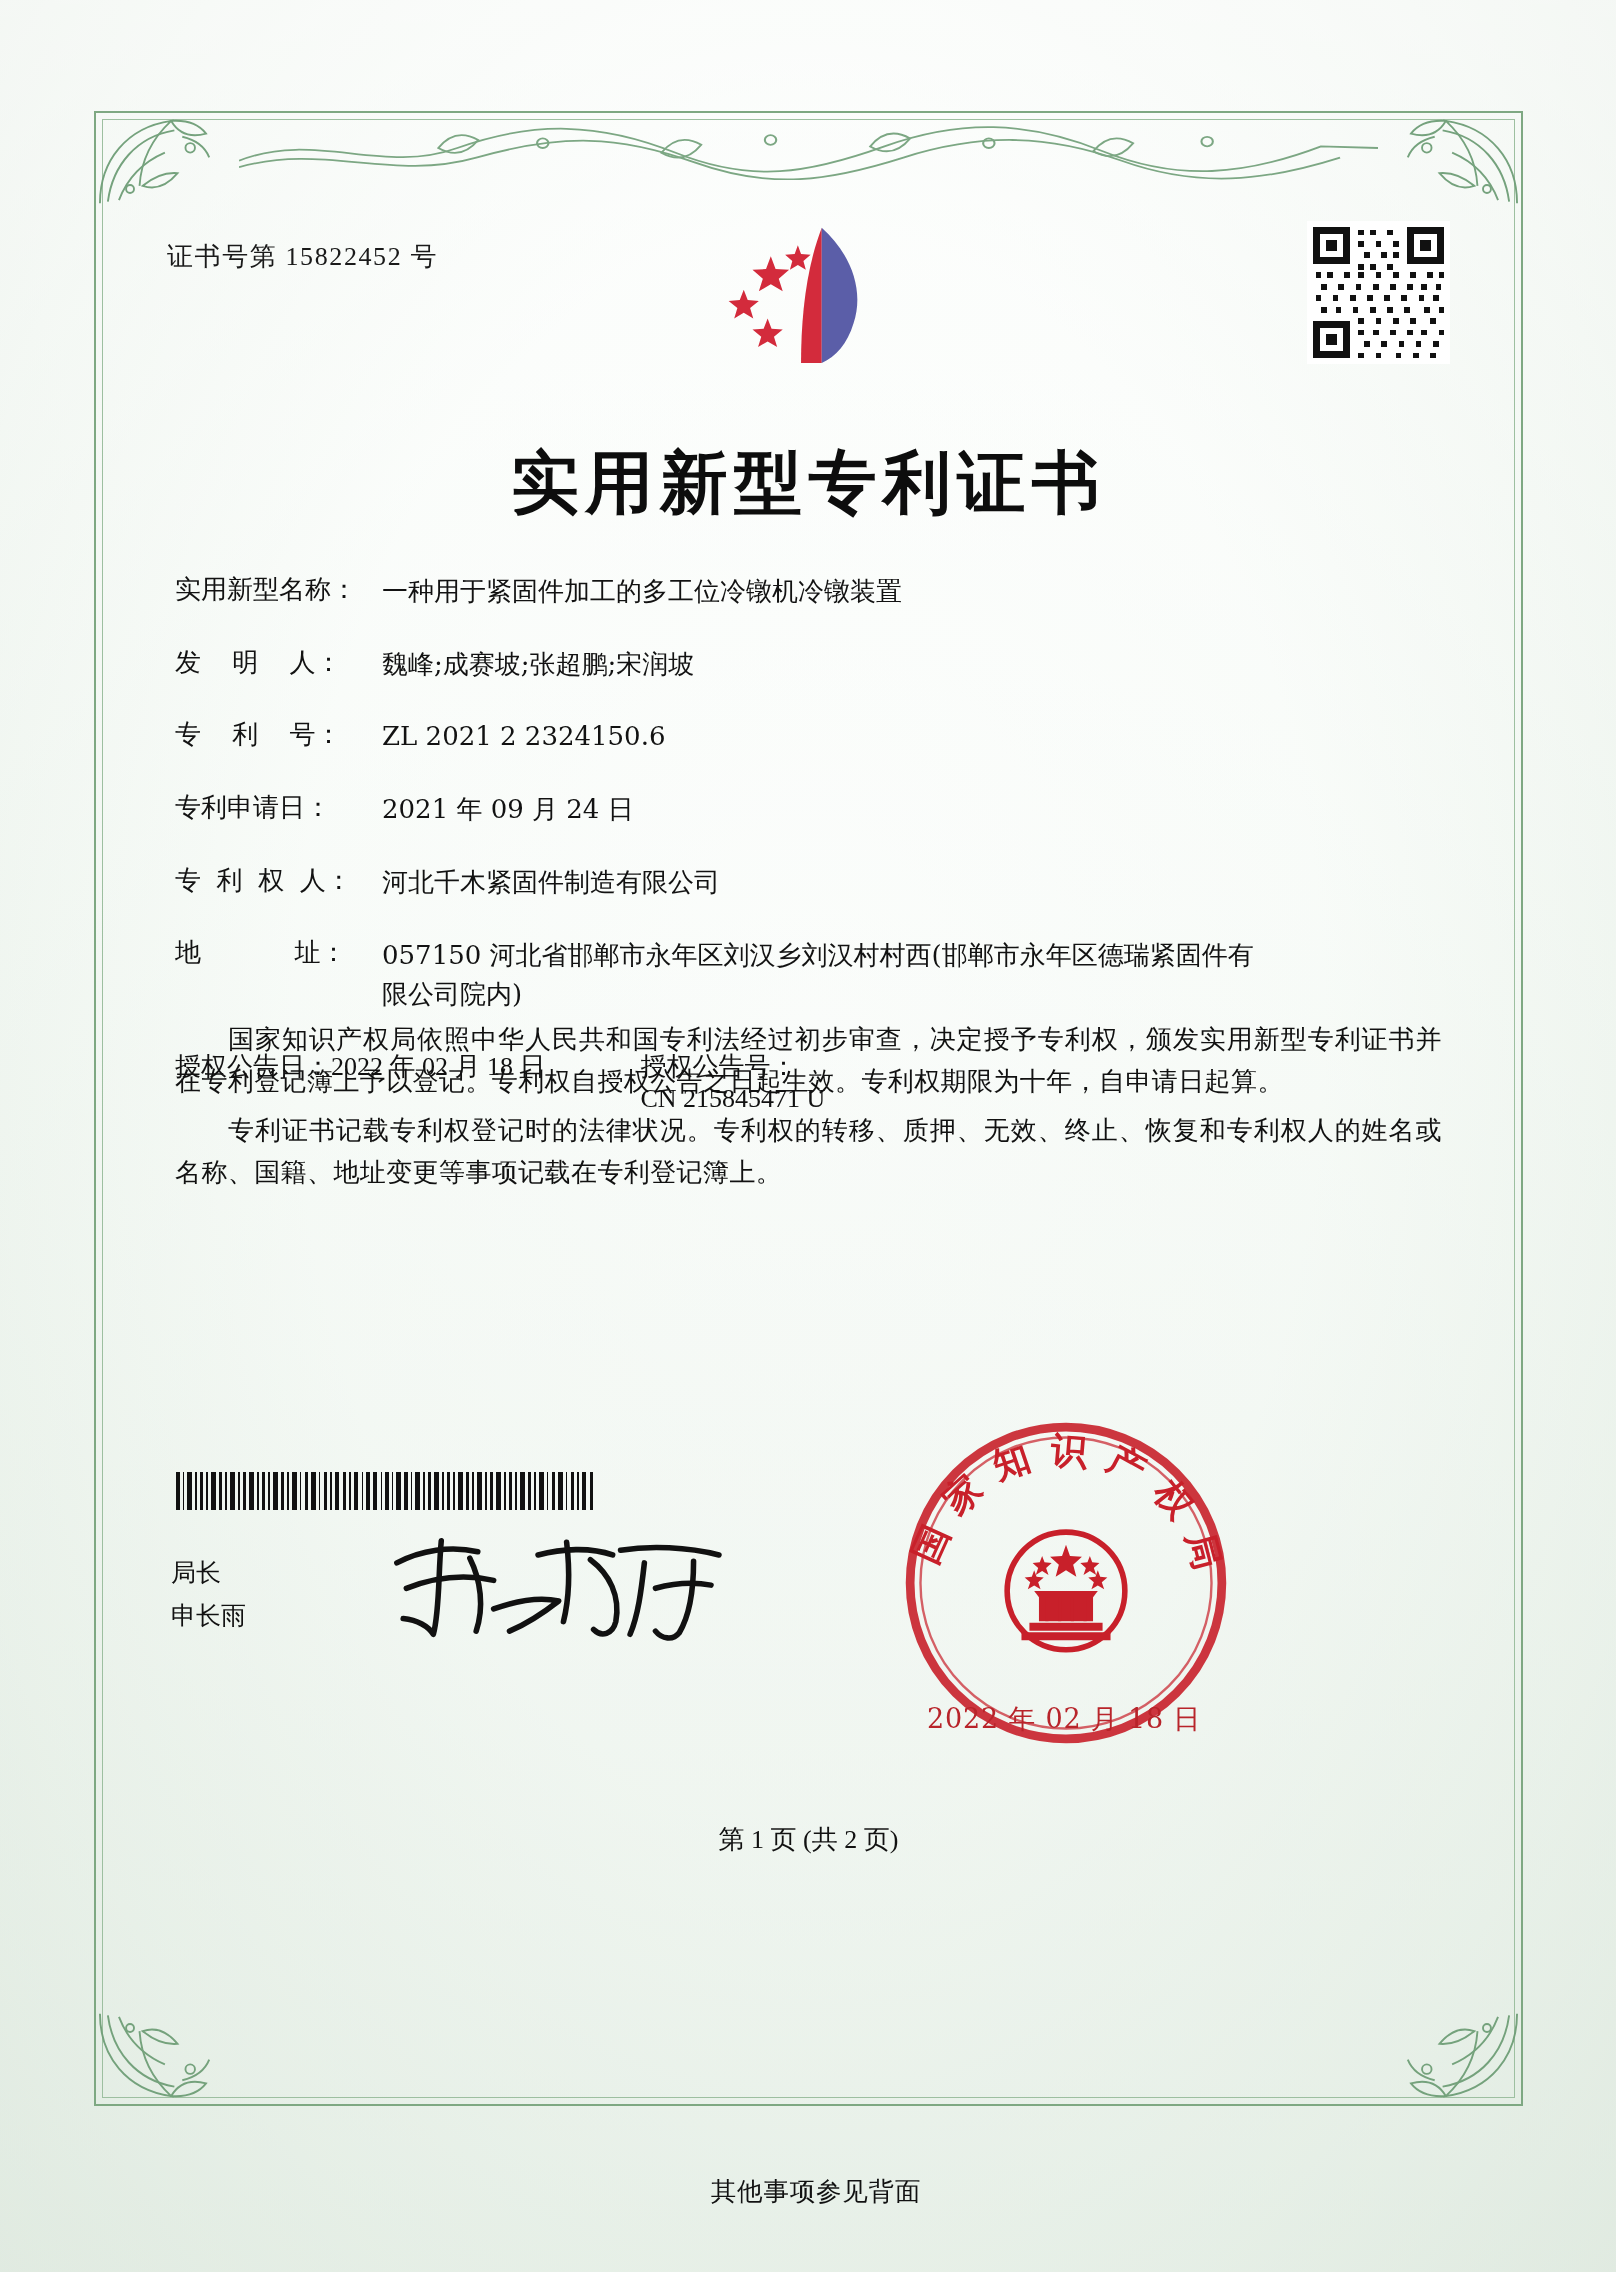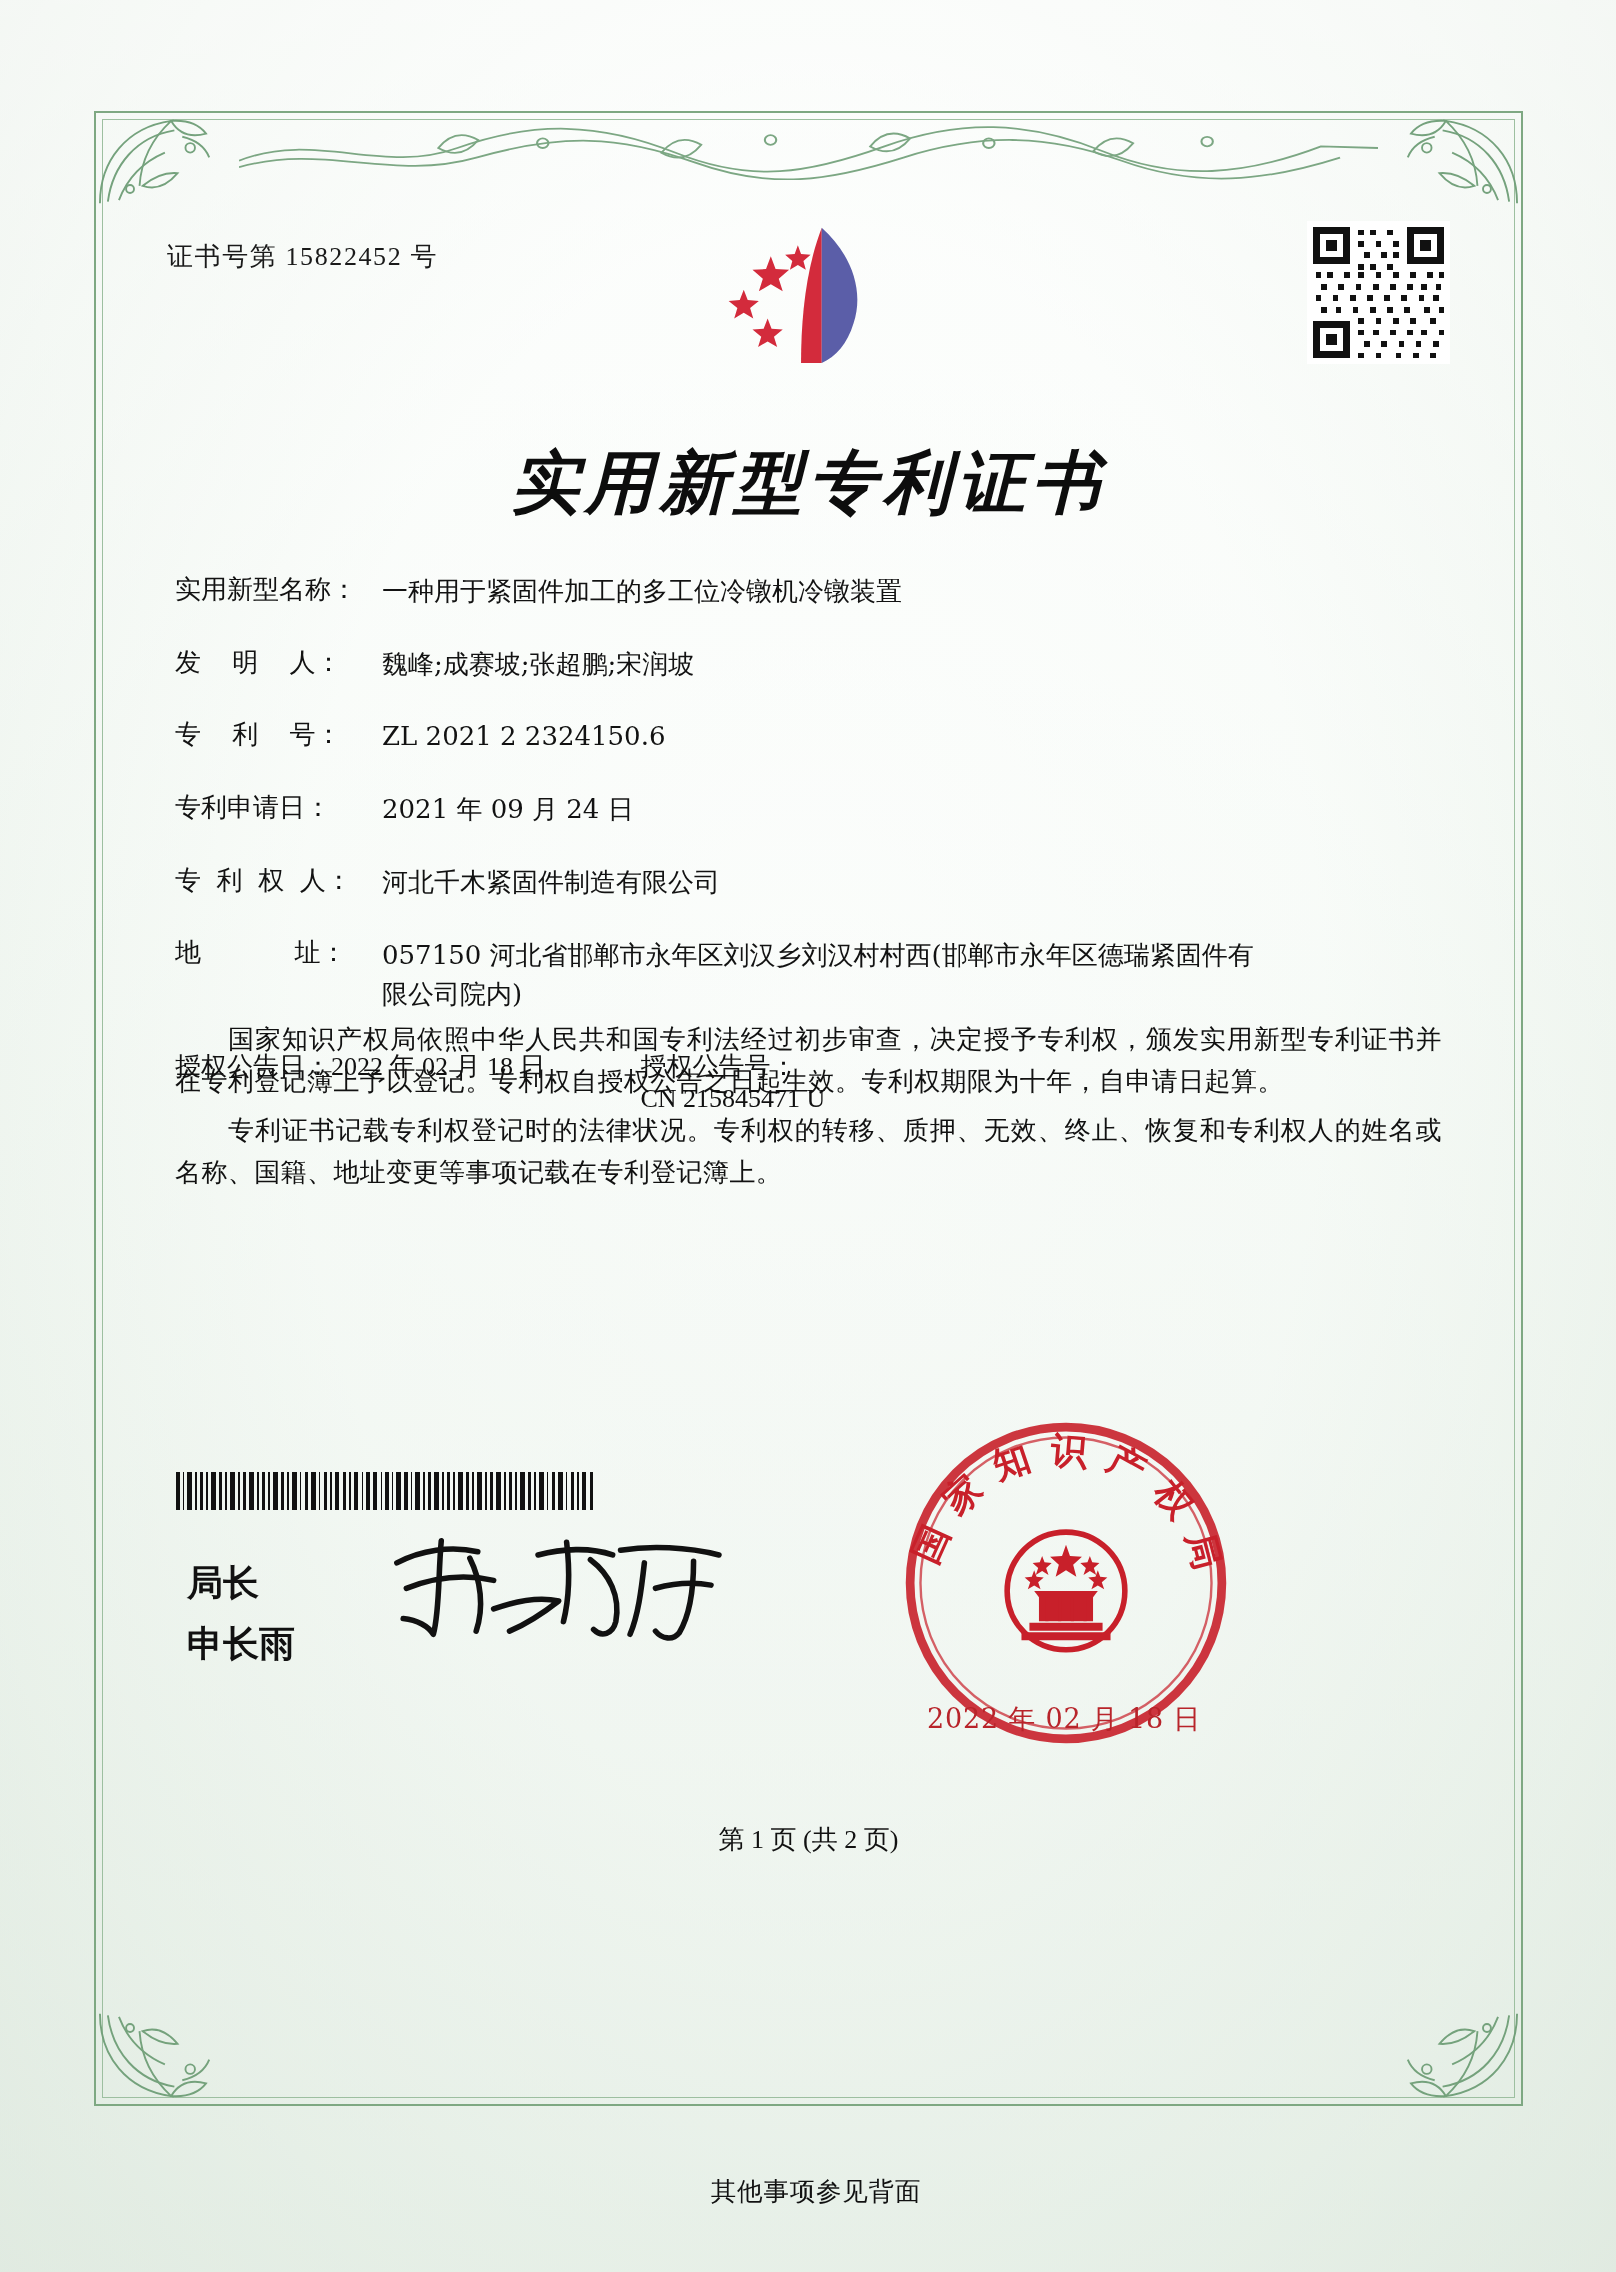--- a/index.html
+++ b/index.html
@@ -118,21 +118,20 @@
     position: absolute;
     left: 0;
     right: 0;
     top: 239px;
     text-align: center;
     font-size: 68px;
     letter-spacing: 6.4px;
     font-weight: 700;
     color: #0d0d0d;
     font-family: "DejaVu Serif", "Liberation Serif", serif;
-    font-style: italic;
   }
 
   
   .fields {
     position: absolute;
     left: 16px;
     right: 8px;
     top: 374px;
   }
   .field-row {
@@ -190,25 +189,25 @@
     position: absolute;
     left: 16px;
     top: 1273px;
     width: 446px;
     height: 38px;
   }
   .barcode svg { width: 100%; height: 100%; display: block; }
 
   .director {
     position: absolute;
-    left: 28px;
+    left: 12px;
     top: 1353px;
-    font-size: 36px;
+    font-size: 25px;
     line-height: 1.7;
-    font-weight: 700;
+    font-weight: 400;
     color: #111;
     font-family: "DejaVu Serif", "Liberation Serif", serif;
   }
   .signature {
     position: absolute;
     left: 223px;
     top: 1329px;
     width: 374px;
     height: 119px;
     color: #111;

